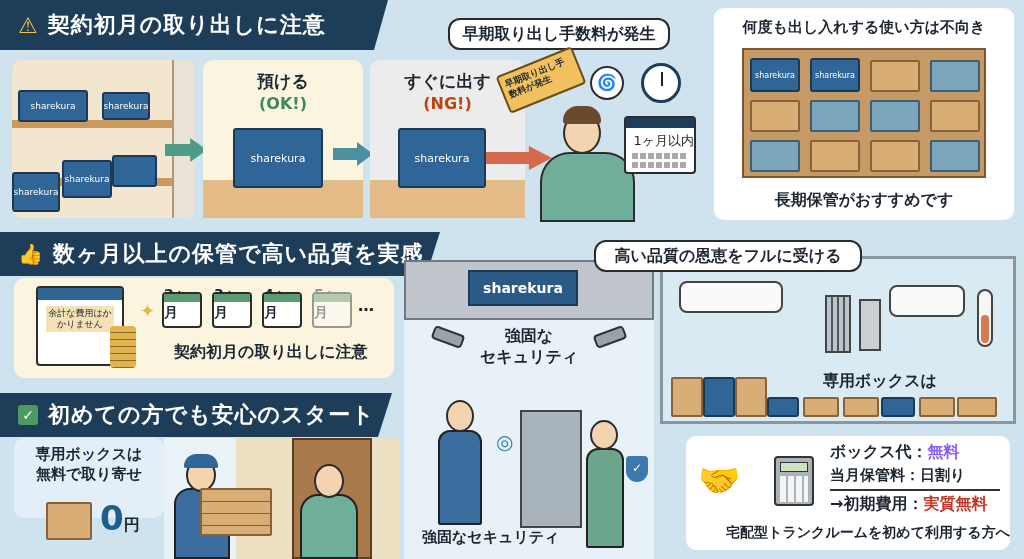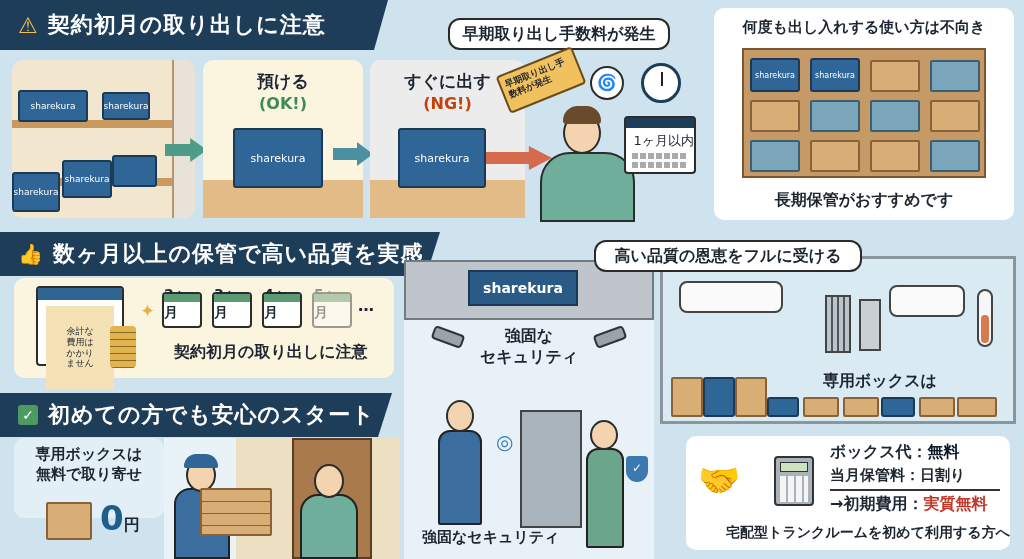--- a/index.html
+++ b/index.html
@@ -112,21 +112,21 @@
 </div>
 
 <div class="banner" style="left:0;top:232px;width:440px;height:44px;">
   <span style="font-size:20px">👍</span>
   <span class="t">数ヶ月以上の保管で高い品質を実感</span>
 </div>
 
 <div class="card cream" style="left:14px;top:278px;width:380px;height:100px">
   <div class="abs" style="left:22px;top:8px;width:88px;height:80px;background:#fff;border:2px solid #2c2c2c;border-radius:4px">
     <div style="height:12px;background:#2e6593"></div>
-    <div style="font-size:9px;text-align:center;margin:6px 8px;background:#f4e2b6;padding:20px;line-height:1.2">余計な費用はかかりません</div>
+    <div style="font-size:9px;text-align:center;margin:6px 8px;background:#f4e2b6;padding:2px;line-height:1.2">余計な費用はかかりません</div>
   </div>
   <div class="abs" style="left:96px;top:48px;width:26px;height:42px;background:repeating-linear-gradient(180deg,#e0b34f 0 6px,#8a6a24 6px 7px);border-radius:4px"></div>
   <div class="abs" style="left:126px;top:22px;color:#e7b43f;font-size:18px">✦</div>
   <div class="cal" style="left:148px;top:14px;width:40px;height:36px">
       <div class="top"></div>
       <span>2ヶ月</span>
     </div>
   <div class="cal" style="left:198px;top:14px;width:40px;height:36px">
       <div class="top"></div>
       <span>3ヶ月</span>
@@ -212,21 +212,21 @@
   <div class="head" style="left:150px;top:26px;width:30px;height:34px"></div>
 </div>
 
 <div class="card white" style="left:686px;top:436px;width:324px;height:114px">
   <div class="abs" style="left:12px;top:24px;font-size:34px">🤝</div>
   <div class="abs" style="left:88px;top:20px;width:40px;height:50px;background:#aab3ba;border:2px solid #333;border-radius:4px">
     <div style="margin:4px;height:10px;background:#cfe2c0;border:1px solid #333"></div>
     <div style="margin:0 4px;height:26px;background:repeating-linear-gradient(90deg,#f4f4f4 0 6px,#aab3ba 6px 8px)"></div>
   </div>
   <div class="abs" style="left:144px;top:6px;font-weight:bold;font-size:16px">
-    <span>ボックス代：</span><span style="color:#0f172a">無料</span>
+    <span>ボックス代：</span><span style="color:#8b5cf6">無料</span>
   </div>
   <div class="abs" style="left:144px;top:30px;font-weight:bold;font-size:15px">
     <span>当月保管料：</span><span>日割り</span>
   </div>
   <div class="abs" style="left:144px;top:53px;width:170px;height:2px;background:#333"></div>
   <div class="abs" style="left:144px;top:58px;font-weight:bold;font-size:16px">
     <span>→初期費用：</span><span style="color:#c0392b">実質無料</span>
   </div>
   <div class="abs" style="left:12px;right:0;top:88px;text-align:right;font-weight:bold;font-size:14px">宅配型トランクルームを初めて利用する方へ</div>
 </div>

